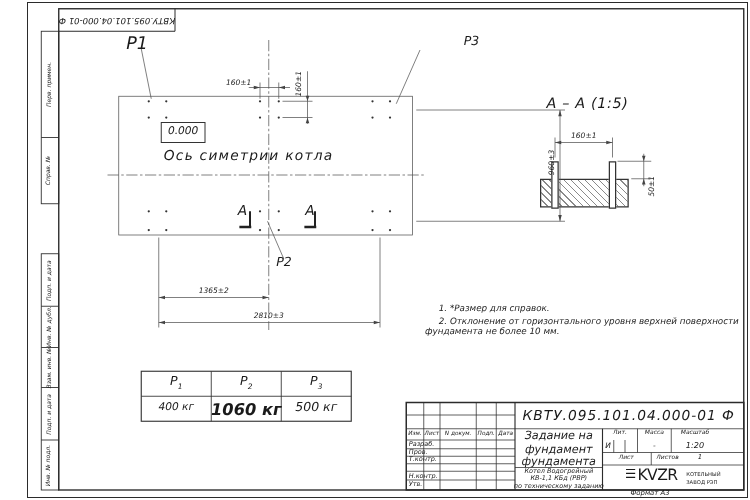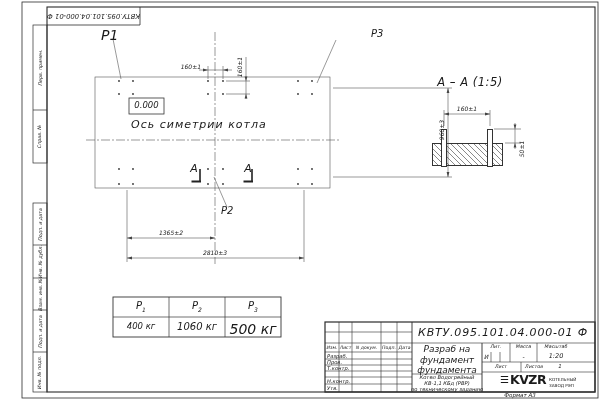--- a/index.html
+++ b/index.html
@@ -16,21 +16,21 @@
           display:flex;align-items:center;justify-content:center;}
   .udcell span{transform:rotate(180deg);font-size:6.8px;font-style:italic;white-space:nowrap;}
   .hatch{position:absolute;left:432px;top:143px;width:71px;height:23px;z-index:1;
          border:1px solid #333;box-sizing:border-box;
          background:repeating-linear-gradient(45deg,rgba(0,0,0,0) 0 3.2px,#8a8a8a 3.2px 4px);}
   .bolt{position:absolute;width:4px;height:36px;top:129px;background:#fff;border:1px solid #333;z-index:2;}
   .notes{position:absolute;left:340px;top:243px;width:254px;z-index:4;}
   .notes p{margin:0 0 1px 0;font-size:7px;font-style:italic;line-height:1.22;text-indent:11px;color:#222;}
   .logo{position:absolute;left:500px;top:374px;z-index:4;display:flex;align-items:center;gap:1px;}
   .logo .coil{font-size:10px;font-weight:bold;line-height:1;}
-  .logo .word{font-size:12.5px;font-weight:bold;letter-spacing:-0.5px;line-height:1;}
+  .logo .word{font-size:12.5px;font-weight:normal;letter-spacing:-0.5px;line-height:1;}
   .org{position:absolute;left:549px;z-index:4;font-size:4.2px;color:#222;white-space:nowrap;}
 </style>
 </head>
 <body>
 
 <div class="sheet">
 
   <div class="hatch"></div>
   <div class="bolt" style="left:441px;"></div>
   <div class="bolt" style="left:487px;"></div>
@@ -164,31 +164,33 @@
   <div class="t rt" style="left:240px;top:67px;font-size:6px;">160±1</div>
   <div class="t rt" style="left:442px;top:130px;font-size:6px;">960±3</div>
   <div class="t c" style="left:171px;top:230px;font-size:6px;">1365±2</div>
   <div class="t c" style="left:215px;top:250px;font-size:6px;">2810±3</div>
 
   <div class="t c" style="left:470px;top:77px;font-size:11.5px;letter-spacing:0.5px;">А – А (1:5)</div>
   <div class="t c" style="left:467px;top:105.5px;font-size:6px;">160±1</div>
   <div class="t rt" style="left:522px;top:149px;font-size:6px;">50±1</div>
 
   <div class="notes">
+    <p>1. *Размер для справок.</p>
+    <p>2. Отклонение от горизонтального уровня верхней поверхности фундамента не более 10 мм.</p>
   </div>
 
   <div class="t c" style="left:141px;top:301px;font-size:10px;"><span>Р</span><sub style="font-size:6px;">1</sub></div>
   <div class="t c" style="left:197px;top:301px;font-size:10px;"><span>Р</span><sub style="font-size:6px;">2</sub></div>
   <div class="t c" style="left:253px;top:301px;font-size:10px;"><span>Р</span><sub style="font-size:6px;">3</sub></div>
   <div class="t c" style="left:141px;top:322px;font-size:8.5px;">400 кг</div>
-  <div class="t c" style="left:197px;top:322px;font-size:10px;">1060 кг</div>
-  <div class="t c" style="left:253px;top:322px;font-size:14px;text-align:right;">500 кг</div>
+  <div class="t c" style="left:197px;top:322px;font-size:13px;font-weight:bold;">1060 кг</div>
+  <div class="t c" style="left:253px;top:322px;font-size:10px;text-align:right;">500 кг</div>
 
   <div class="t c" style="left:503px;top:327px;font-size:11px;letter-spacing:0.8px;">КВТУ.095.101.04.000-01 Ф</div>
-  <div class="t c" style="left:447px;top:345px;font-size:9px;">Разраб на</div>
+  <div class="t c" style="left:447px;top:345px;font-size:9px;">Задание на</div>
   <div class="t c" style="left:447px;top:355.5px;font-size:9px;">фундамент</div>
   <div class="t c" style="left:447px;top:365.5px;font-size:9px;">фундамента</div>
   <div class="t c" style="left:447px;top:375px;font-size:5.2px;">Котел Водогрейный</div>
   <div class="t c" style="left:447px;top:381px;font-size:5.2px;">КВ-1,1 КБд (РВР)</div>
   <div class="t c" style="left:447px;top:387px;font-size:5.2px;">по техническому заданию</div>
   <div class="t c" style="left:332px;top:345.5px;font-size:4.6px;">Изм.</div>
   <div class="t c" style="left:345.5px;top:345.5px;font-size:4.6px;">Лист</div>
   <div class="t c" style="left:366.5px;top:345.5px;font-size:4.6px;">N докум.</div>
   <div class="t c" style="left:389px;top:345.5px;font-size:4.6px;">Подп.</div>
   <div class="t c" style="left:404.5px;top:345.5px;font-size:4.6px;">Дата</div>

